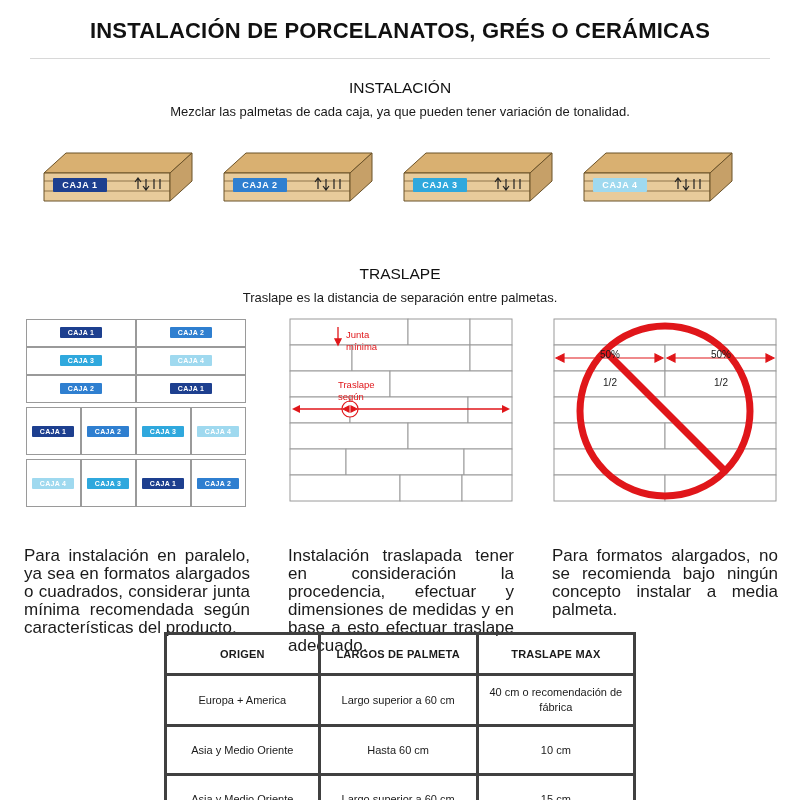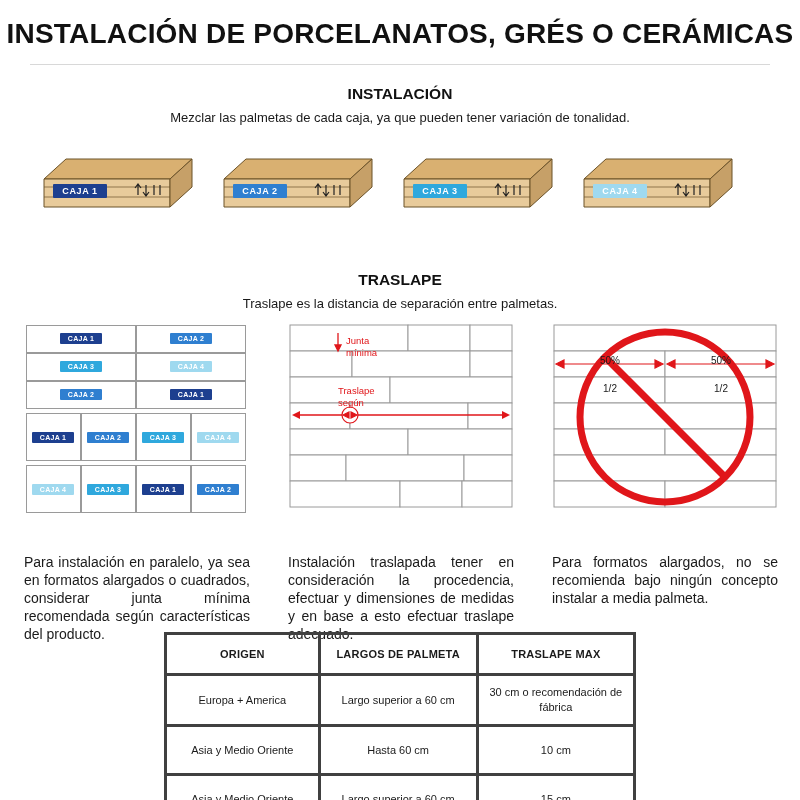--- a/index.html
+++ b/index.html
@@ -17,37 +17,37 @@
   }
   .page {
     width: 800px;
     height: 800px;
     position: relative;
     background: #ffffff;
   }
   
   .main-title {
     text-align: center;
-    font-size: 28px;
+    font-size: 22px;
     font-weight: bold;
     letter-spacing: 0.2px;
     padding-top: 18px;
     color: #111111;
   }
   .rule {
     width: 740px;
     height: 1px;
     background: #d8d8d8;
     margin: 14px auto 0 auto;
   }
   
   .section-title {
     text-align: center;
     font-size: 15.5px;
-    font-weight: bold;
+    font-weight: normal;
     margin-top: 20px;
     color: #111111;
   }
   .section-sub {
     text-align: center;
     font-size: 13px;
     margin-top: 7px;
     color: #1a1a1a;
   }
   
@@ -112,21 +112,21 @@
   
   .captions {
     position: relative;
     margin-top: 8px;
     height: 92px;
   }
   .caption {
     position: absolute;
     top: 0;
     width: 226px;
-    font-size: 14px;
+    font-size: 17px;
     line-height: 18px;
     text-align: justify;
     color: #1a1a1a;
   }
   .caption.c1 { left: 24px; }
   .caption.c2 { left: 288px; }
   .caption.c3 { left: 552px; }
 
   
   .table-wrap {
@@ -402,21 +402,21 @@
         <tr>
           <th class="col-a">ORIGEN</th>
           <th class="col-b">LARGOS DE PALMETA</th>
           <th class="col-c">TRASLAPE MAX</th>
         </tr>
       </thead>
       <tbody>
         <tr>
           <td>Europa + America</td>
           <td>Largo superior a 60 cm</td>
-          <td>30 cm o recomendación de fábrica</td>
+          <td>40 cm o recomendación de fábrica</td>
         </tr>
         <tr>
           <td>Asia y Medio Oriente</td>
           <td>Hasta 60 cm</td>
           <td>10 cm</td>
         </tr>
         <tr>
           <td>Asia y Medio Oriente</td>
           <td>Largo superior a 60 cm</td>
           <td>15 cm</td>

